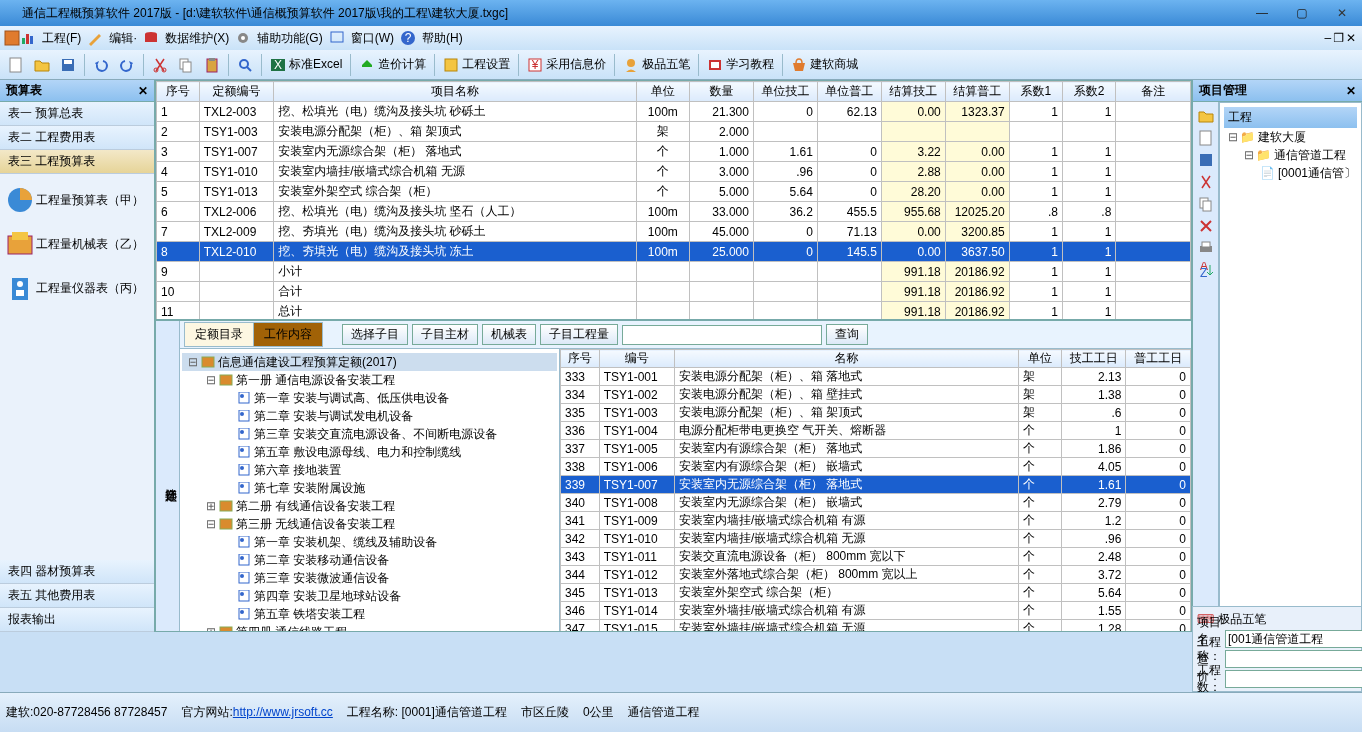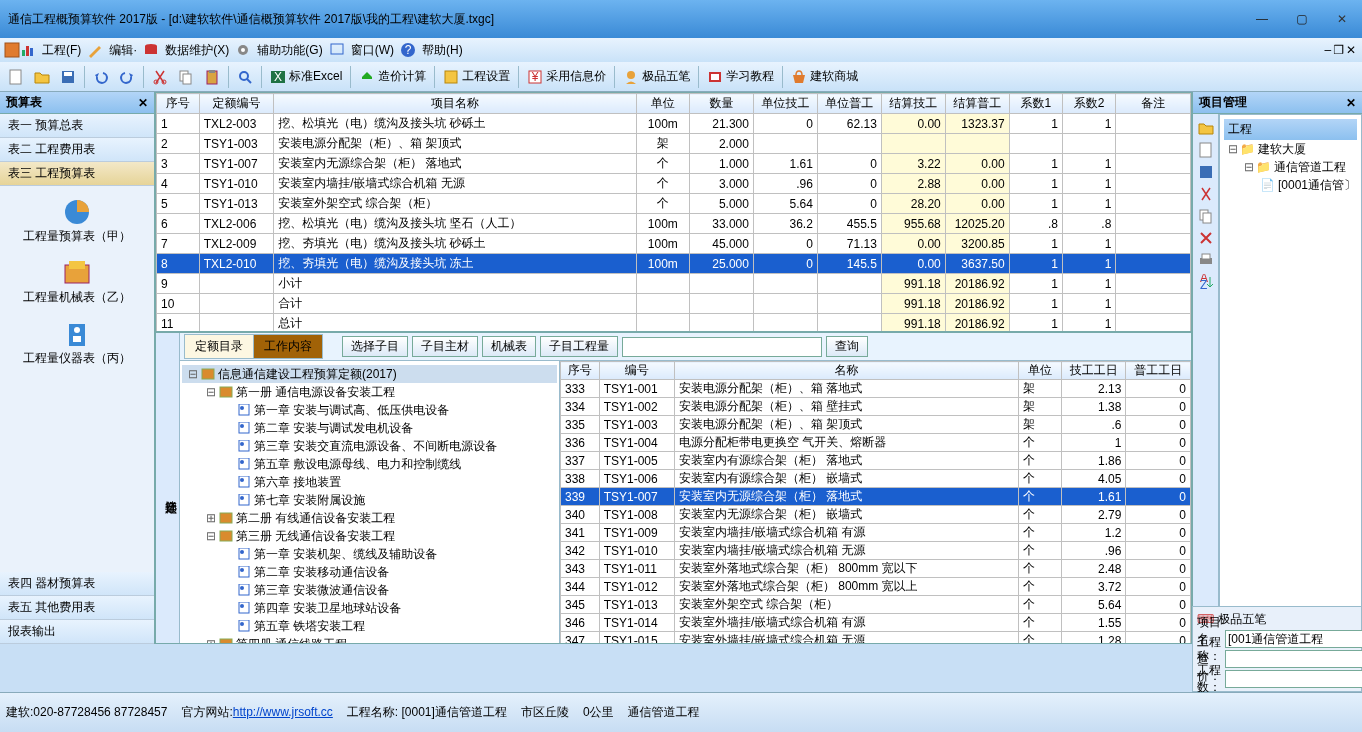--- a/index.html
+++ b/index.html
@@ -1,18 +1,18 @@
 <!DOCTYPE html>
 <html><head>
 <meta charset="utf-8">
 <style>
 * { margin: 0; padding: 0; box-sizing: border-box; font-family: "Microsoft YaHei", "SimSun", Arial, sans-serif; font-size: 12px; }
 body { background: #c8dff5; width: 1362px; height: 732px; overflow: hidden; position: relative; }
 
-.titlebar { height: 38px; background: linear-gradient(#6cb3f0,#3a8ad6); display: flex; align-items: center; padding-left: 8px; color: #000; }
+.titlebar { height: 26px; background: linear-gradient(#6cb3f0,#3a8ad6); display: flex; align-items: center; padding-left: 22px; color: #000; }
 .titlebar .title-text { flex: 1; }
 .winbtns { display: flex; }
 .winbtn { width: 40px; height: 22px; display: flex; align-items: center; justify-content: center; color: #222; }
 .winbtn.close { color: #333; }
 
 .menubar { height: 24px; background: linear-gradient(#e8f3fe,#c9e2f8); display: flex; align-items: center; padding-left: 4px; gap: 0; }
 .menubar-item { padding: 2px 6px; }
 .menubar .right { margin-left: auto; padding-right: 6px; display:flex; gap:2px; }
 
 .toolbar { height: 30px; background: linear-gradient(#e8f3fe,#c9e2f8); display: flex; align-items: center; padding-left: 4px; gap: 2px; border-bottom:1px solid #8ab; }
@@ -23,21 +23,21 @@
 svg.ic { width:16px; height:16px; }
 
 .mainrow { display: flex; height: 552px; }
 
 .leftpane { width: 155px; background: #d7e9fb; border-right: 1px solid #7aa; display: flex; flex-direction: column; }
 .pane-title { background: linear-gradient(#b3d5f7,#8cc0ef); height: 22px; display: flex; align-items: center; padding: 0 6px; border-bottom: 1px solid #7aa; font-weight: bold; }
 .pane-title .x { margin-left: auto; }
 .leftnav-item { height: 24px; display: flex; align-items: center; padding: 0 8px; border-bottom: 1px solid #bcd; background: linear-gradient(#e8f3fe,#d0e5f9); cursor:pointer; }
 .leftnav-item.active { background: linear-gradient(#f3e8c8,#e6d498); }
 .left-icons { flex: 1; display:flex; flex-direction:column; align-items:center; gap:4px; padding-top:6px; background:#eaf2fb; }
-.left-icons .ico-item { display:flex; flex-direction:column; align-items:center; padding:4px; width:100%;justify-content:center; }
+.left-icons .ico-item { display:flex; flex-direction:row; align-items:center; padding:4px; width:100%; }
 .left-icons .ico-item svg { width:32px; height:32px; }
 .leftnav-bottom { }
 
 .center { flex: 1; display: flex; flex-direction: column; background: #fff; border:1px solid #7aa; }
 
 .grid-wrap { height: 240px; overflow: hidden; border-bottom: 2px solid #7aa; }
 table.grid { width: 100%; border-collapse: collapse; table-layout: fixed; }
 table.grid th, table.grid td { border: 1px solid #c0c0c0; height: 20px; padding: 0 4px; white-space: nowrap; overflow: hidden; }
 table.grid th { background: linear-gradient(#f5faff,#dbeafc); text-align: center; font-weight: normal; }
 table.grid td { text-align: right; }
@@ -759,21 +759,21 @@
                     <td class="c">342</td>
                     <td>TSY1-010</td>
                     <td>安装室内墙挂/嵌墙式综合机箱 无源</td>
                     <td class="c">个</td>
                     <td class="r">.96</td>
                     <td class="r">0</td>
                   </tr>
                   <tr>
                     <td class="c">343</td>
                     <td>TSY1-011</td>
-                    <td>安装室外落地式综合架（柜） 800mm 宽以下</td>
+                    <td>安装交直流电源设备（柜） 800mm 宽以下</td>
                     <td class="c">个</td>
                     <td class="r">2.48</td>
                     <td class="r">0</td>
                   </tr>
                   <tr>
                     <td class="c">344</td>
                     <td>TSY1-012</td>
                     <td>安装室外落地式综合架（柜） 800mm 宽以上</td>
                     <td class="c">个</td>
                     <td class="r">3.72</td>

